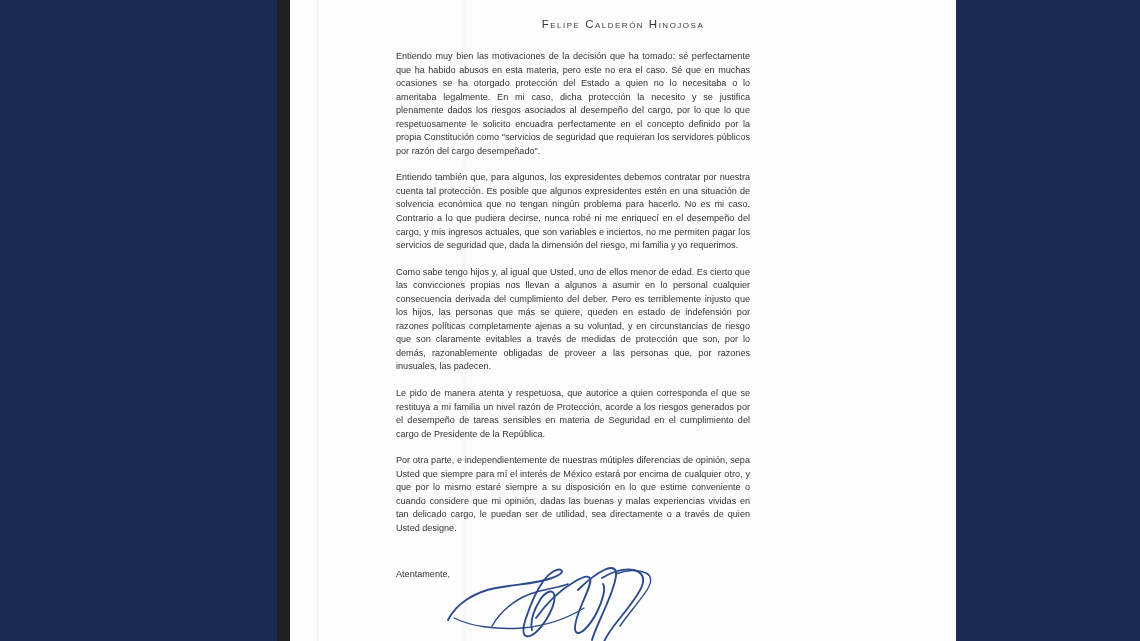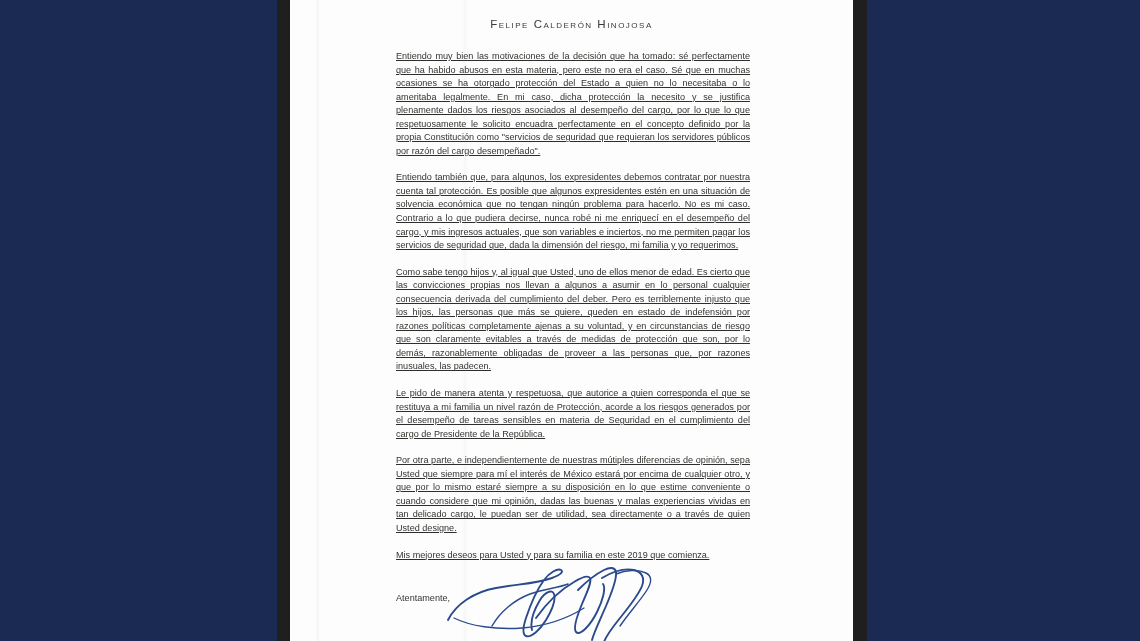--- a/index.html
+++ b/index.html
@@ -31,21 +31,21 @@
     background: #201f1f;
   }
   .bar-left  { left: 277px;  width: 13px; }
   .bar-right { left: 853px;  width: 14px; }
 
   
   .page {
     position: absolute;
     left: 290px;
     top: 0;
-    width: 563px;
+    width: 666px;
     height: 641px;
     background: #fdfdfd;
     overflow: hidden;
   }
 
   
   .crease {
     position: absolute;
     top: 0;
     left: 26px;
@@ -86,39 +86,38 @@
     white-space: nowrap;
   }
 
   
   .body-copy {
     position: absolute;
     left: 106px;
     top: 50px;
     width: 354px;
     color: #2e2e2e;
-    text-decoration: underline;
   }
 
   .para {
     margin: 0 0 13px 0;
     font-family: "Liberation Sans", sans-serif;
     font-size: 9.1px;
     line-height: 13.55px;
     text-align: justify;
     text-justify: inter-word;
     color: #33342f;
   }
   .para:last-child { margin-bottom: 0; }
 
   
   .closing-block {
     position: absolute;
     left: 106px;
-    top: 592px;
+    top: 568px;
     width: 354px;
   }
   .closing-word {
     font-family: "Liberation Sans", sans-serif;
     font-size: 9.1px;
     line-height: 12px;
     color: #33342f;
   }
   .signature {
     position: absolute;
@@ -144,21 +143,20 @@
     <div class="crease2"></div>
 
     <div class="letterhead">Felipe Calderón Hinojosa</div>
 
     <div class="body-copy">
       <p class="para">Entiendo muy bien las motivaciones de la decisión que ha tomado: sé perfectamente que ha habido abusos en esta materia, pero este no era el caso. Sé que en muchas ocasiones se ha otorgado protección del Estado a quien no lo necesitaba o lo ameritaba legalmente. En mi caso, dicha protección la necesito y se justifica plenamente dados los riesgos asociados al desempeño del cargo, por lo que lo que respetuosamente le solicito encuadra perfectamente en el concepto definido por la propia Constitución como "servicios de seguridad que requieran los servidores públicos por razón del cargo desempeñado".</p>
       <p class="para">Entiendo también que, para algunos, los expresidentes debemos contratar por nuestra cuenta tal protección. Es posible que algunos expresidentes estén en una situación de solvencia económica que no tengan ningún problema para hacerlo. No es mi caso. Contrario a lo que pudiera decirse, nunca robé ni me enriquecí en el desempeño del cargo, y mis ingresos actuales, que son variables e inciertos, no me permiten pagar los servicios de seguridad que, dada la dimensión del riesgo, mi familia y yo requerimos.</p>
       <p class="para">Como sabe tengo hijos y, al igual que Usted, uno de ellos menor de edad. Es cierto que las convicciones propias nos llevan a algunos a asumir en lo personal cualquier consecuencia derivada del cumplimiento del deber. Pero es terriblemente injusto que los hijos, las personas que más se quiere, queden en estado de indefensión por razones políticas completamente ajenas a su voluntad, y en circunstancias de riesgo que son claramente evitables a través de medidas de protección que son, por lo demás, razonablemente obligadas de proveer a las personas que, por razones inusuales, las padecen.</p>
       <p class="para">Le pido de manera atenta y respetuosa, que autorice a quien corresponda el que se restituya a mi familia un nivel razón de Protección, acorde a los riesgos generados por el desempeño de tareas sensibles en materia de Seguridad en el cumplimiento del cargo de Presidente de la República.</p>
       <p class="para">Por otra parte, e independientemente de nuestras mútiples diferencias de opinión, sepa Usted que siempre para mí el interés de México estará por encima de cualquier otro, y que por lo mismo estaré siempre a su disposición en lo que estime conveniente o cuando considere que mi opinión, dadas las buenas y malas experiencias vividas en tan delicado cargo, le puedan ser de utilidad, sea directamente o a través de quien Usted designe.</p>
-      <p class="para">Mis mejores deseos para Usted y para su familia en este 2019 que comienza.</p>
     </div>
 
     <div class="closing-block">
       <div class="closing-word">Atentamente,</div>
     </div>
 
     <div class="signature">
       <svg viewBox="0 0 270 85" xmlns="http://www.w3.org/2000/svg" fill="none" stroke="#2a4a8c" stroke-linecap="round" stroke-linejoin="round">
         <path d="M8 60 C 16 44, 34 32, 56 28 C 76 24, 96 24, 112 18 C 120 15, 124 12, 121 10
                  C 118 8, 110 12, 104 20 C 96 31, 90 46, 86 58 C 83 67, 82 74, 86 76

